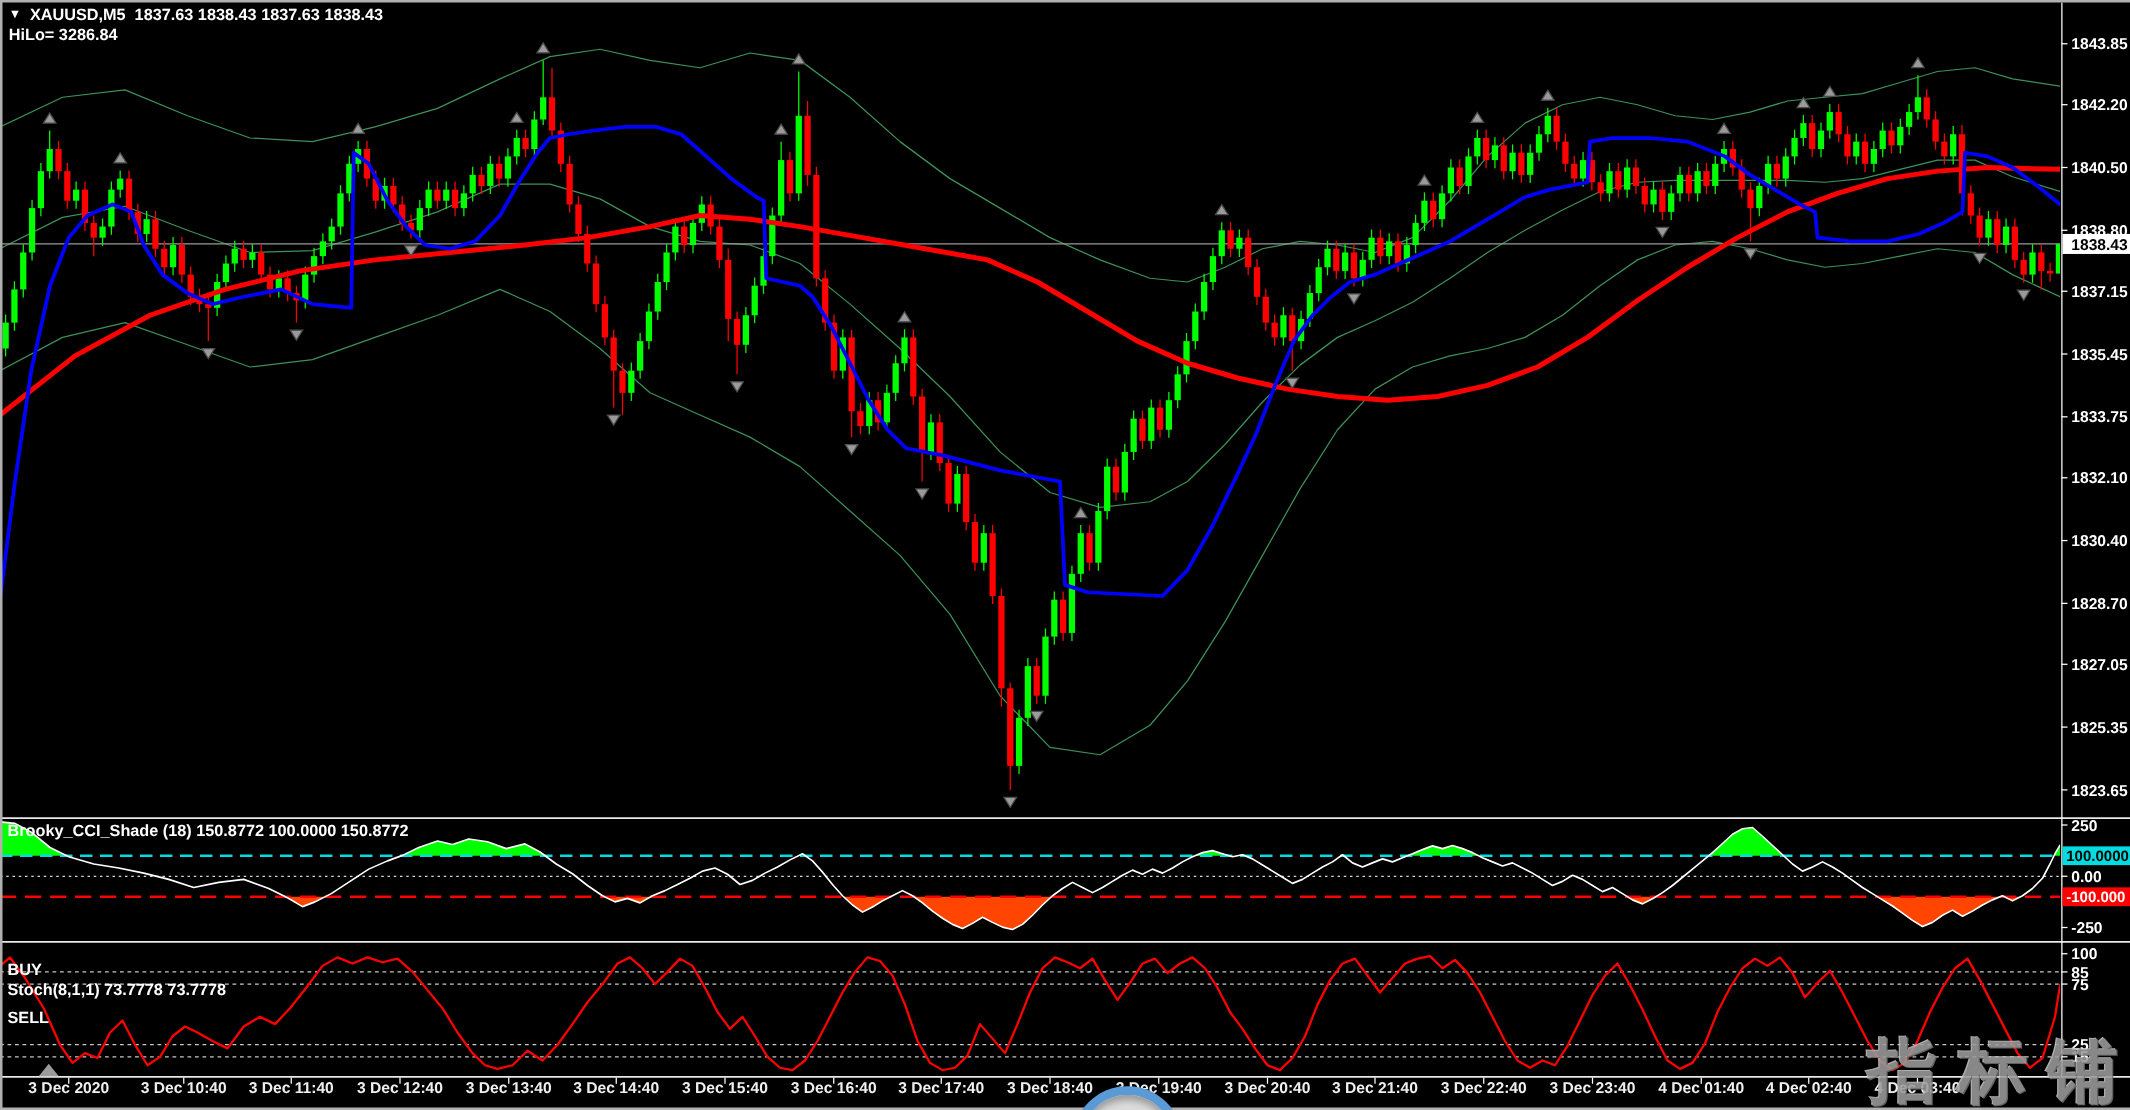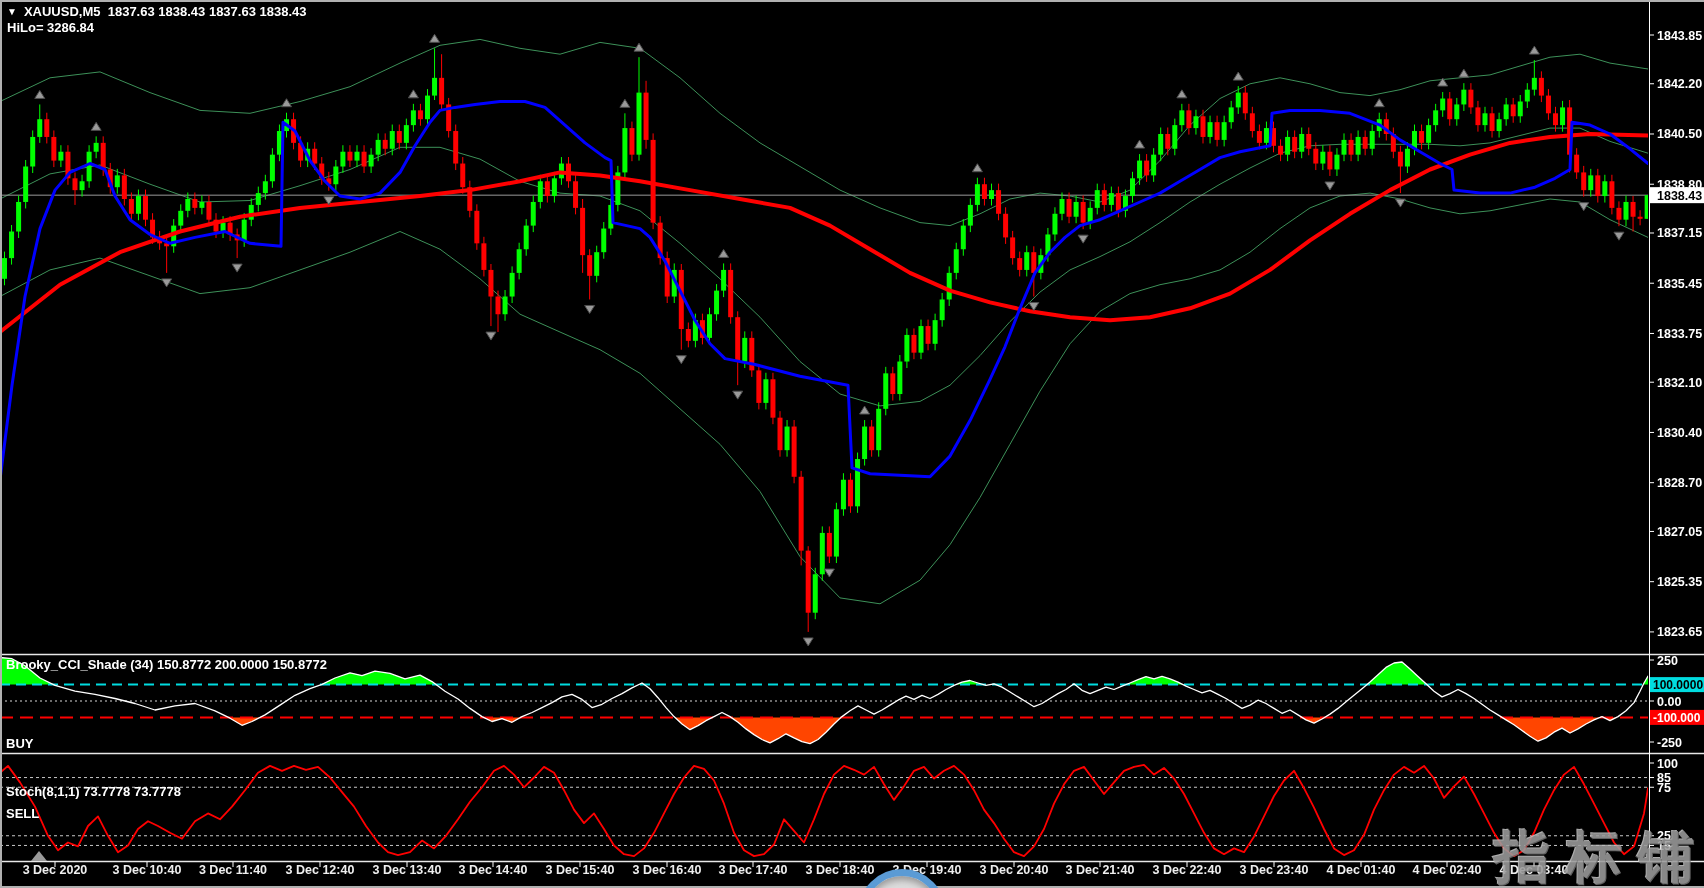--- a/index.html
+++ b/index.html
@@ -4,21 +4,21 @@
 <style>
   html,body{margin:0;padding:0;background:#000;width:1704px;height:888px;overflow:hidden}
   .window{position:absolute;left:0;top:0;width:1704px;height:888px;background:#000;overflow:hidden}
   #chart-svg{position:absolute;left:0;top:0}
   .lbl{position:absolute;color:#fff;font:600 13px "Liberation Sans",sans-serif;white-space:pre;z-index:5}
   .hdr{left:7px;top:4px;display:flex;align-items:center;gap:7px}
   .hdr .tri{font-size:10px;line-height:10px}
   .hilo{left:7px;top:20px}
   .cci-label{left:6px;top:657px}
   .stoch-label{left:6px;top:784px}
-  .buy-label{left:6px;top:736px}
+  .buy-label{left:6px;top:768px}
   .sell-label{left:6px;top:806px}
   .watermark{position:absolute;right:-6px;bottom:-8px;z-index:9;color:#9b9b9b;opacity:.88;
      font:700 56px "Liberation Sans",sans-serif;letter-spacing:16px;white-space:nowrap;
      text-shadow:1px 1px 0 #6e6e6e,-1px -1px 0 #c4c4c4}
   .logo-badge{position:absolute;left:858px;top:869px;width:74px;height:74px;border-radius:50%;
      border:7px solid #5b9bd5;background:#dcdcdc;z-index:8;box-shadow:inset 0 4px 6px #9a9a9a}
   .shift-marker{position:absolute;left:31px;top:851px;width:0;height:0;z-index:6;
      border-left:8px solid transparent;border-right:8px solid transparent;border-bottom:10px solid #9a9a9a}
 </style>
 </head>
@@ -667,21 +667,21 @@
       <line x1="1534" y1="862" x2="1534" y2="867" stroke="#ffffff" stroke-width="1"></line>
       <text x="1534" y="874" text-anchor="middle" fill="#efefef" font-family="&quot;Liberation Sans&quot;,sans-serif" font-size="12.5" font-weight="600">4 Dec 03:40</text>
     </svg>
 
   <div class="lbl hdr">
     <span class="tri">▼</span>
     <span>XAUUSD,M5  1837.63 1838.43 1837.63 1838.43</span>
   </div>
   <div class="lbl hilo">HiLo= 3286.84</div>
 
-  <div class="lbl cci-label">Brooky_CCI_Shade (34) 150.8772 200.0000 150.8772</div>
+  <div class="lbl cci-label">Brooky_CCI_Shade (18) 150.8772 100.0000 150.8772</div>
   <div class="lbl stoch-label">Stoch(8,1,1) 73.7778 73.7778</div>
   <div class="lbl buy-label">BUY</div>
   <div class="lbl sell-label">SELL</div>
 
   <div class="watermark">指标铺</div>
   <div class="logo-badge"></div>
   <div class="shift-marker"></div>
 </div>
 
 </body></html>

